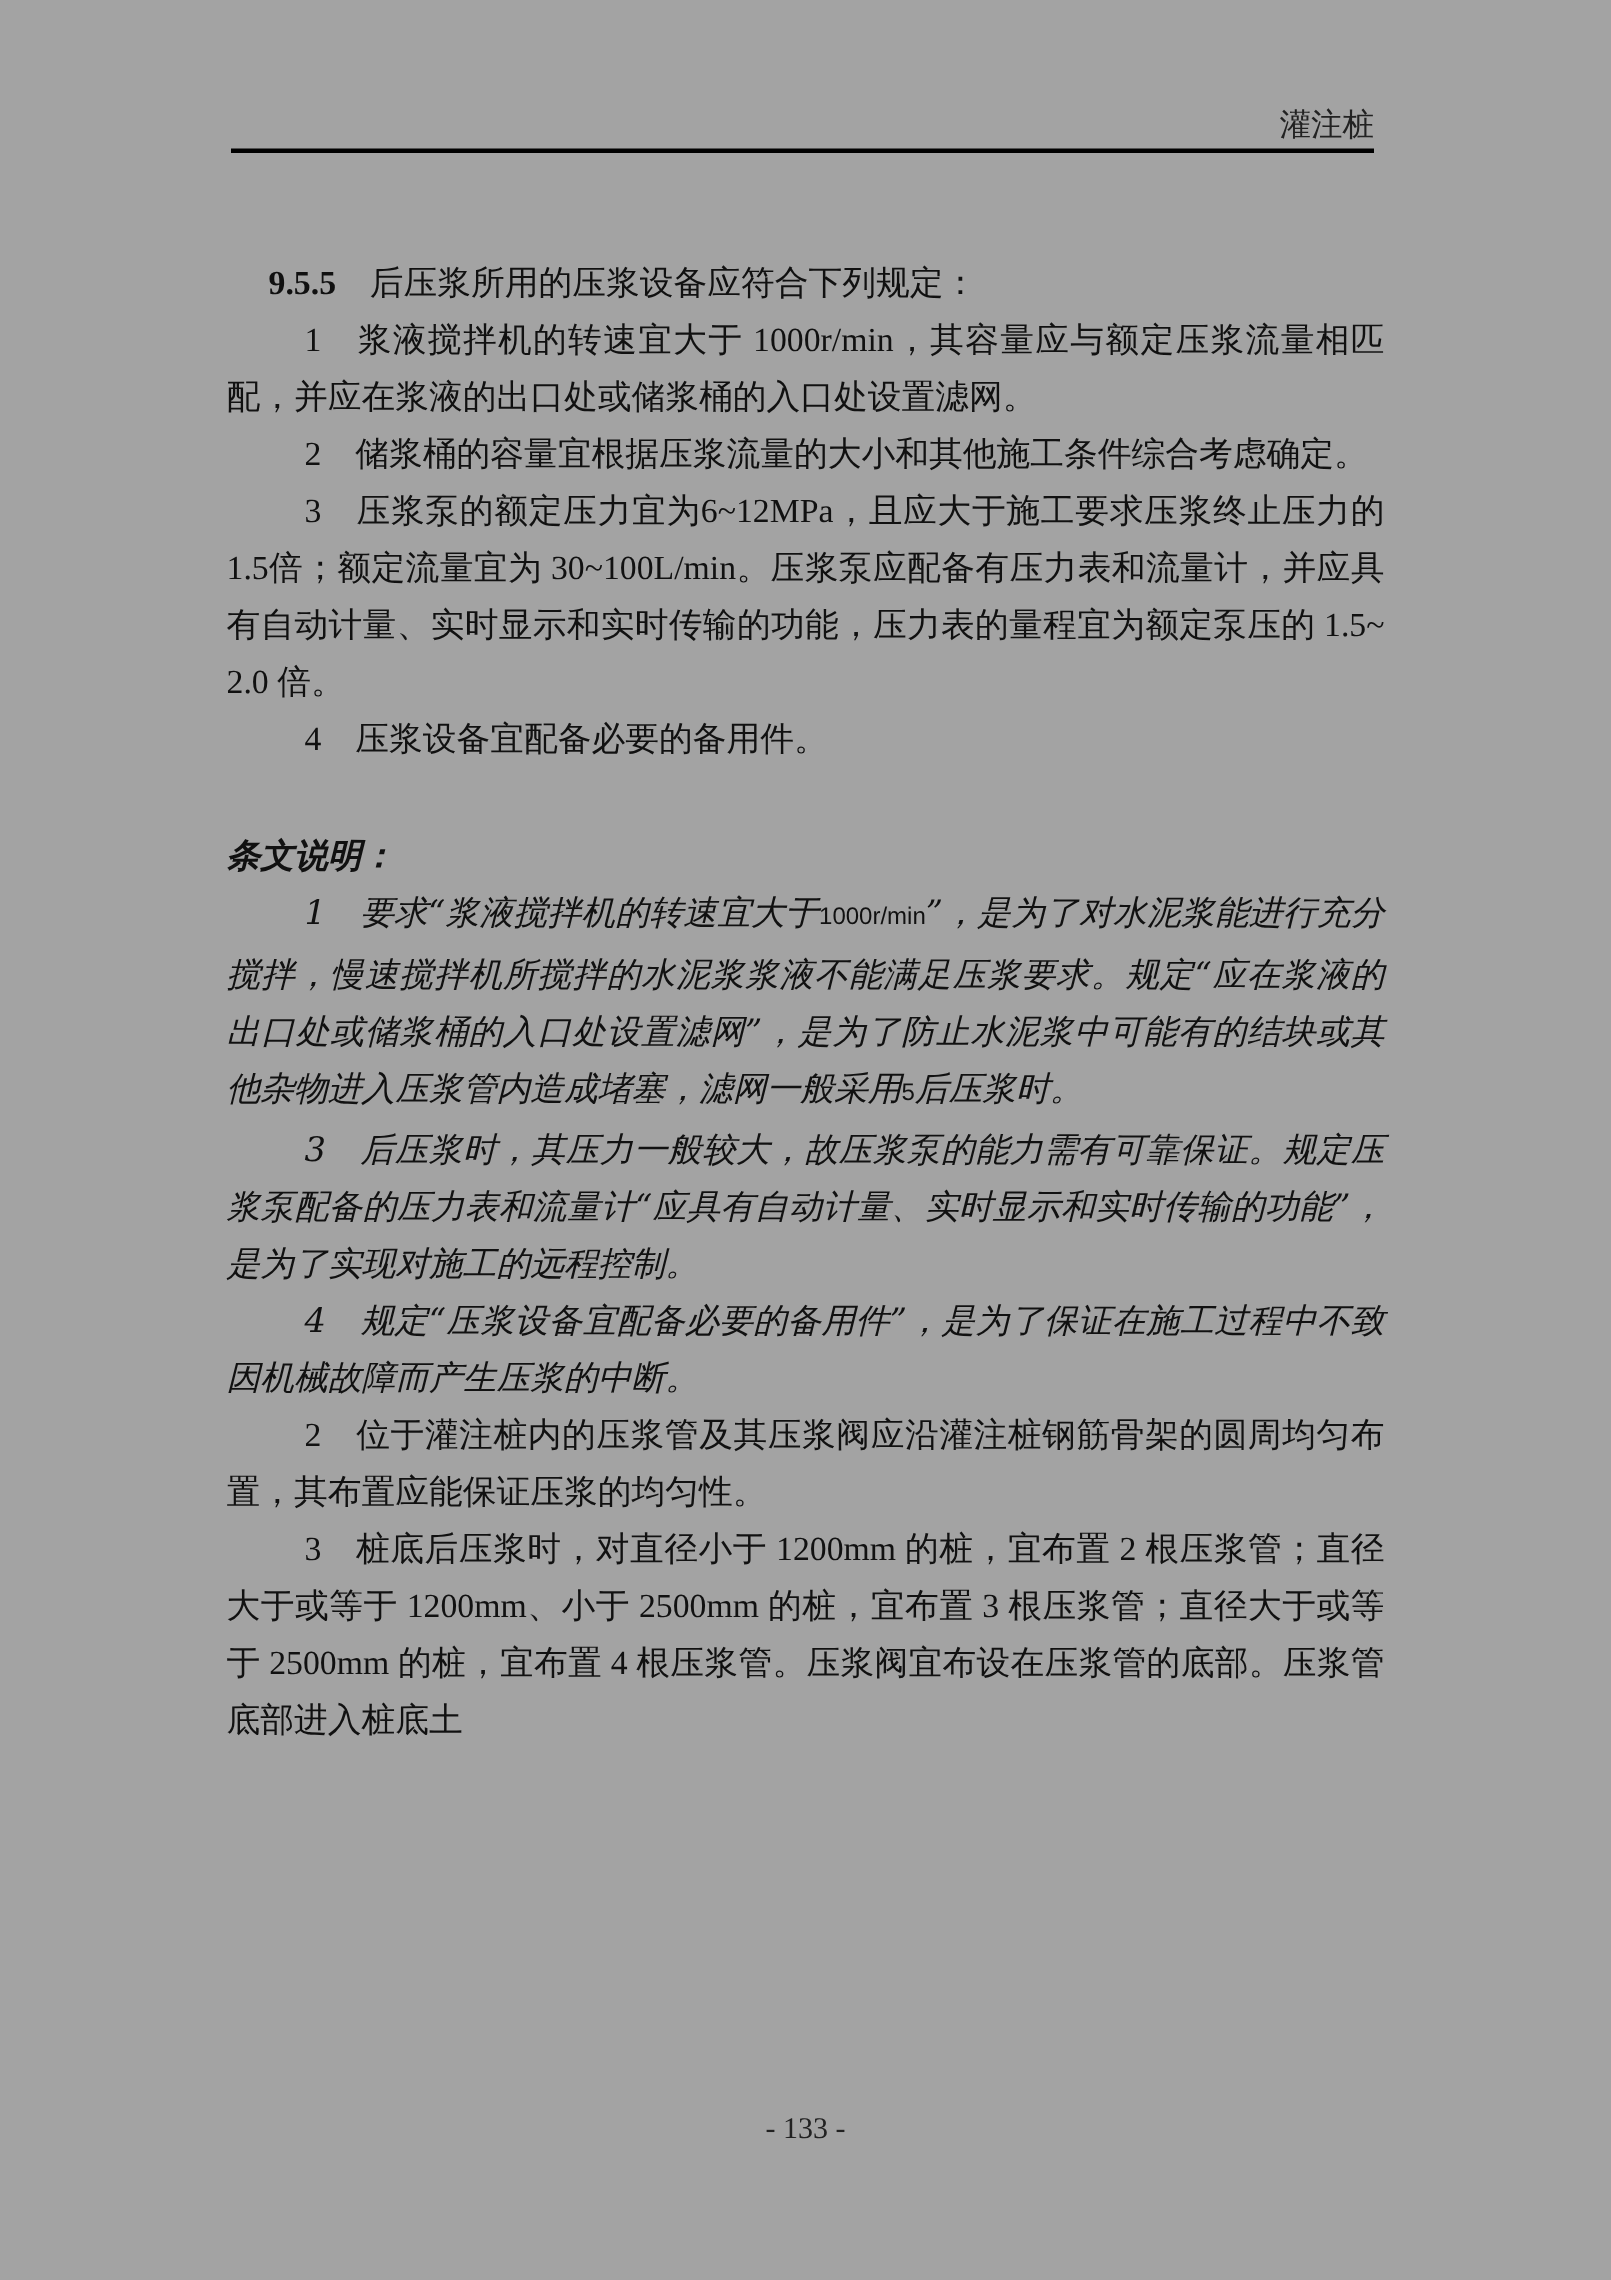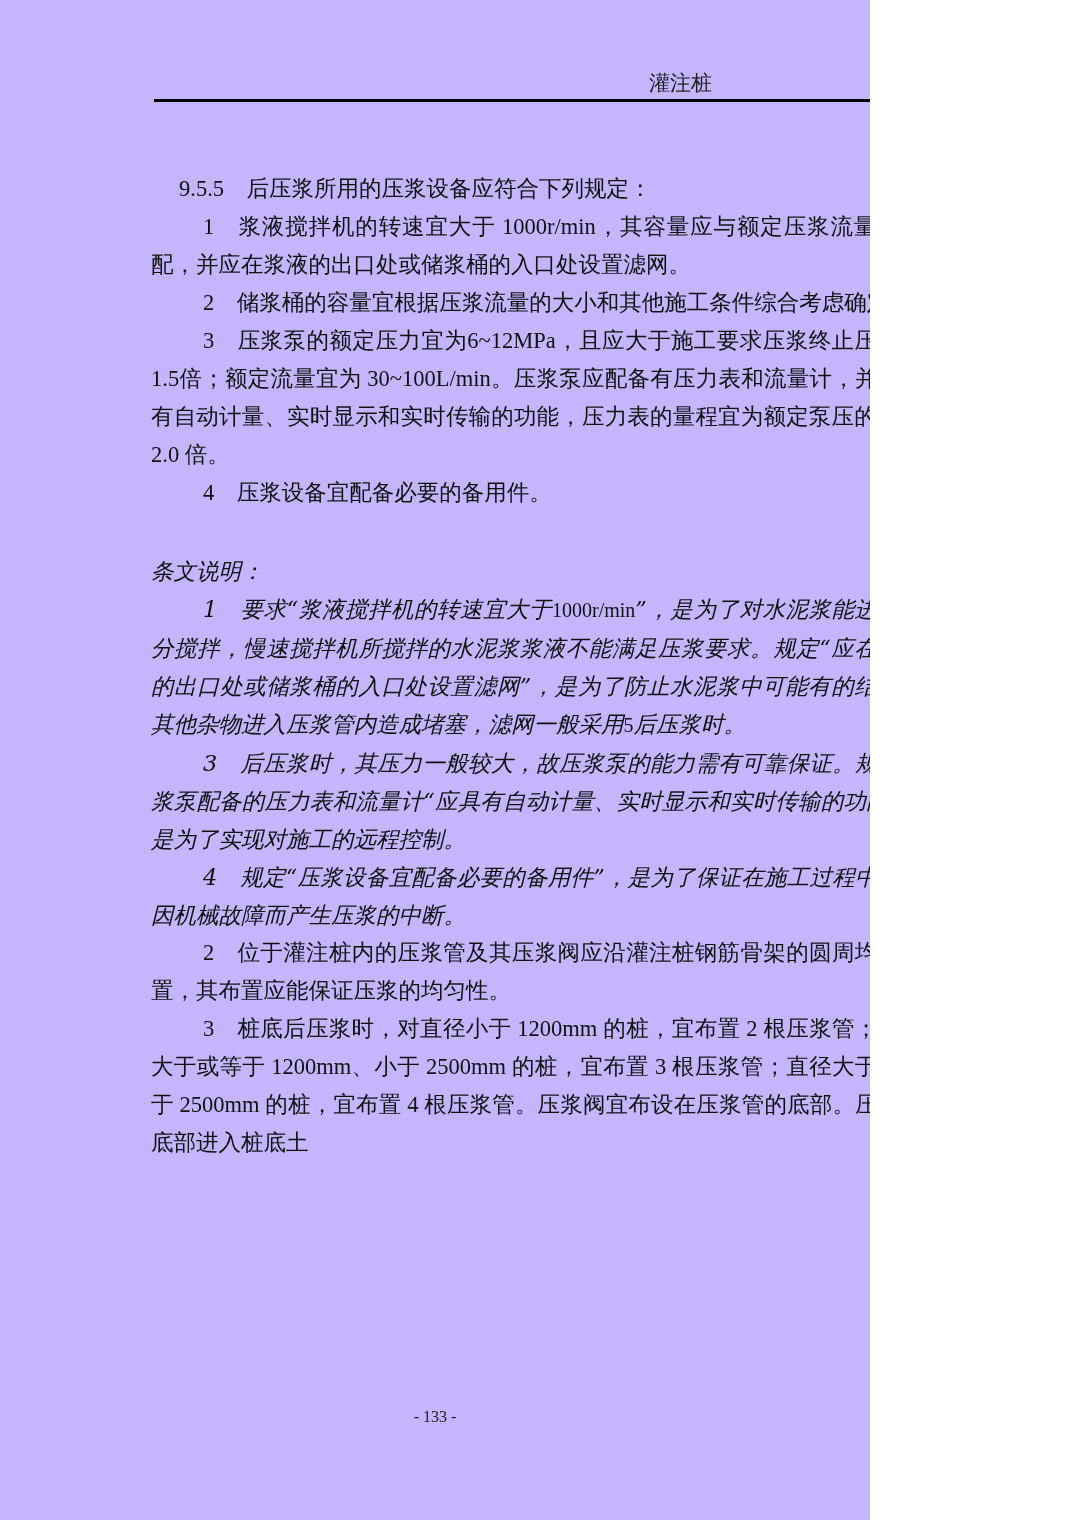--- a/index.html
+++ b/index.html
@@ -2,23 +2,23 @@
 <html><head>
 <meta charset="utf-8">
 <style>
   html, body {
     margin: 0;
     padding: 0;
     background: #ffffff;
   }
   .page {
     position: relative;
-    width: 870px;
+    width: 1074px;
     height: 1520px;
-    background: #c4b5fd;
+    background: #a3a3a3;
     color: #1a1a1a;
     font-family: "Liberation Serif", "DejaVu Serif", serif;
     overflow: hidden;
   }
   .header-title {
     position: absolute;
     top: 70px;
     right: 158px;
     font-size: 21px;
     line-height: 26px;
@@ -49,33 +49,33 @@
   .para.gap { margin-top: 40px; }
   .indent-section { text-indent: 28px; }
   .indent-item { text-indent: 52px; }
   .indent-item-sm { text-indent: 50px; }
   .indent-none { text-indent: 0; }
   .song { font-family: "Liberation Serif", "DejaVu Serif", serif; }
   .kaiti {
     font-family: "DejaVu Serif", "Liberation Serif", serif;
     font-style: italic;
   }
-  .bold { font-weight: normal; }
+  .bold { font-weight: bold; }
   .mono {
-    font-family: Liberation Serif, serif;
+    font-family: Liberation Sans, sans-serif;
     font-style: normal;
-    font-size: 20px;
+    font-size: 16px;
   }
   .page-footer {
     position: absolute;
     top: 1408px;
     left: 0;
     width: 100%;
     text-align: center;
-    font-size: 16px;
+    font-size: 20px;
     color: #222;
   }
 </style>
 </head>
 <body>
 
 <div class="page">
   <span class="header-title">灌注桩</span>
   <div class="header-rule"></div>
 

